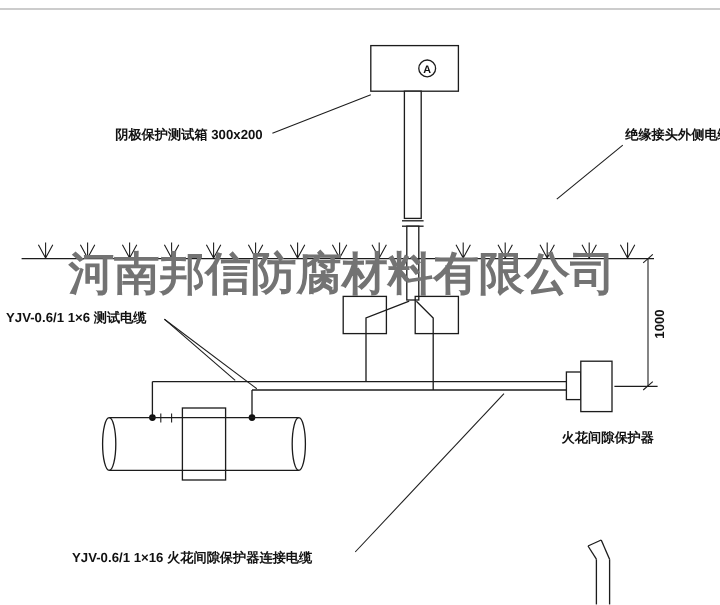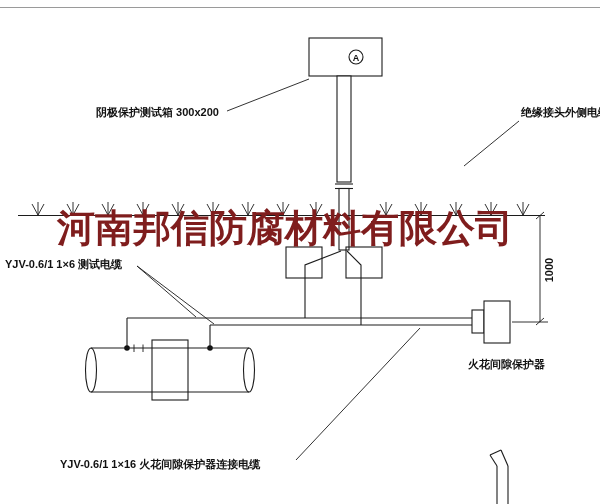--- a/index.html
+++ b/index.html
@@ -6,21 +6,21 @@
   .stage{position:relative;width:600px;height:504px;background:#ffffff;overflow:hidden;
          font-family:"Liberation Sans",sans-serif;}
   svg{position:absolute;left:0;top:0;}
   .ln{stroke:#1c1c1c;stroke-width:1.1;fill:none;}
   .thin{stroke:#1c1c1c;stroke-width:0.9;fill:none;}
   .border{stroke:#9a9a9a;stroke-width:1;fill:none;}
   .whitefill{fill:#ffffff;stroke:#1c1c1c;stroke-width:1.1;}
   .dot{fill:#111;stroke:none;}
   .lbl{font-family:"Liberation Sans",sans-serif;font-size:11px;font-weight:bold;fill:#111;}
   .lbl-sm{font-family:"Liberation Sans",sans-serif;font-size:9px;font-weight:bold;fill:#111;}
-  .watermark{position:absolute;left:57px;top:203px;font-size:38px;font-weight:bold;color:#7f1d1d;
+  .watermark{position:absolute;left:57px;top:203px;font-size:38px;font-weight:bold;color:#737373;
              white-space:nowrap;pointer-events:none;font-family:"Liberation Sans",sans-serif;}
 </style>
 </head>
 <body>
 
 <div class="stage">
   <svg width="600" height="504" viewBox="0 0 600 504">
     <defs>
       <pattern id="stipple" width="7" height="7" patternUnits="userSpaceOnUse">
         <rect width="7" height="7" fill="#ffffff"></rect>

